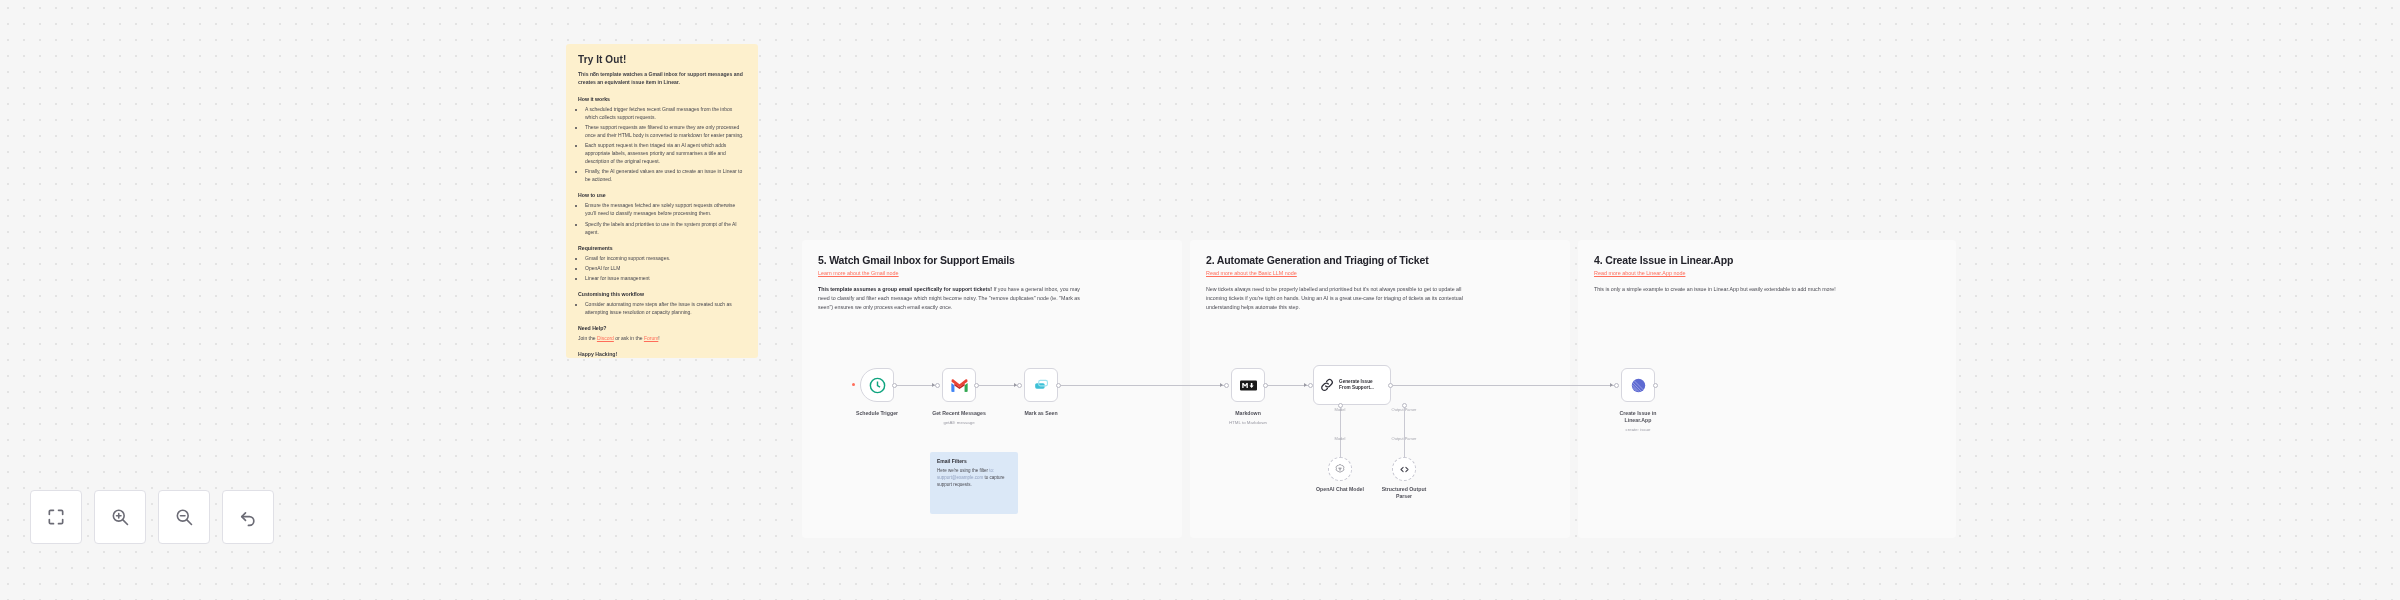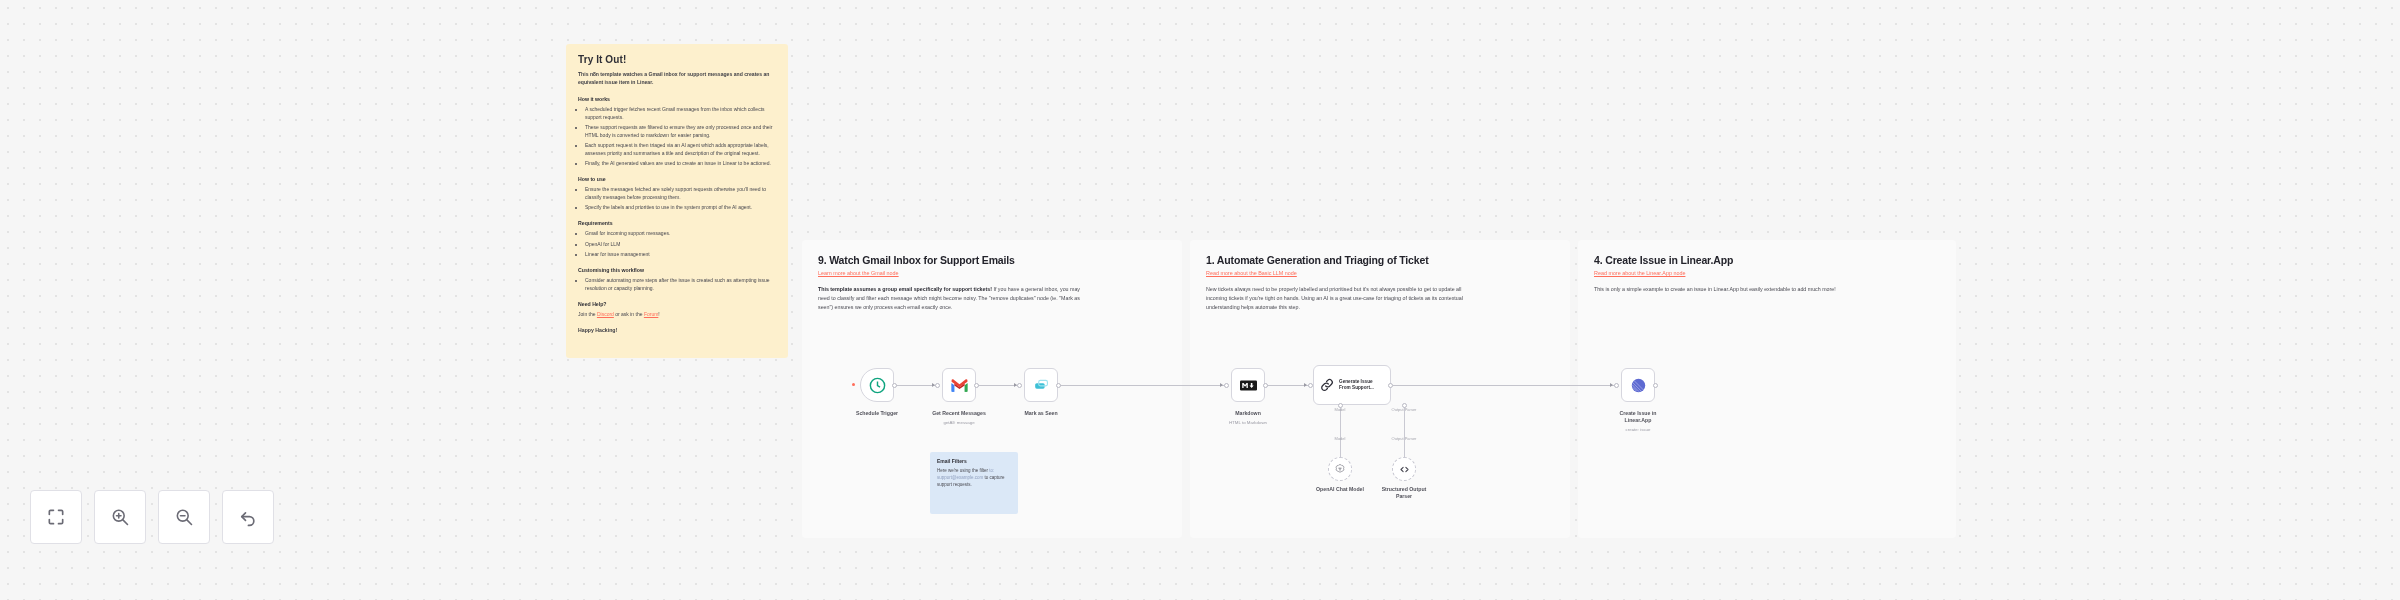--- a/index.html
+++ b/index.html
@@ -12,21 +12,21 @@
   
   .canvas{
     position:absolute;inset:0;
     background-color:#f6f6f6;
     background-image:radial-gradient(#e3e3e3 1px, transparent 1px);
     background-size:16px 16px;
   }
 
   
   .doc-note{
-    position:absolute;left:566px;top:44px;width:222px;height:314px;
+    position:absolute;left:566px;top:44px;width:192px;height:314px;
     background:#fdf0cd;border-radius:3px;
     padding:10px 12px 8px 12px;box-sizing:border-box;
     overflow:hidden;
     color:#3f3f46;
   }
   .doc-title{font-size:10px;font-weight:bold;color:#2f2f36;margin:0 0 5px 0;letter-spacing:.1px;}
   .doc-lead{font-size:5.1px;font-weight:bold;line-height:1.62;margin:0 0 9px 0;color:#3d3d44;}
   .doc-h{font-size:5.2px;font-weight:bold;margin:0 0 3px 0;color:#2f2f36;}
   .doc-ul{margin:0 0 9px 0;padding-left:7px;}
   .doc-ul li{font-size:5px;line-height:1.62;margin-bottom:2px;color:#46464e;}
@@ -139,27 +139,27 @@
     <li>Consider automating more steps after the issue is created such as attempting issue resolution or capacity planning.</li>
   </ul>
 
   <div class="doc-h">Need Help?</div>
   <p class="doc-p"><span>Join the </span><a class="lnk">Discord</a><span> or ask in the </span><a class="lnk">Forum</a><span>!</span></p>
 
   <p class="doc-foot">Happy Hacking!</p>
 </div>
 
 <div class="section" id="sec1">
-  <div class="sec-title">9. Watch Gmail Inbox for Support Emails</div>
+  <div class="sec-title">5. Watch Gmail Inbox for Support Emails</div>
   <a class="sec-link">Learn more about the Gmail node</a>
   <p class="sec-body"><b>This template assumes a group email specifically for support tickets!</b><span> If you have a general inbox, you may need to classify and filter each message which might become noisy. The "remove duplicates" node (ie. "Mark as seen") ensures we only process each email exactly once.</span></p>
 </div>
 
 <div class="section" id="sec2">
-  <div class="sec-title">1. Automate Generation and Triaging of Ticket</div>
+  <div class="sec-title">2. Automate Generation and Triaging of Ticket</div>
   <a class="sec-link">Read more about the Basic LLM node</a>
   <p class="sec-body">New tickets always need to be properly labelled and prioritised but it's not always possible to get to update all incoming tickets if you're tight on hands. Using an AI is a great use-case for triaging of tickets as its contextual understanding helps automate this step.</p>
 </div>
 
 <div class="section" id="sec3">
   <div class="sec-title">4. Create Issue in Linear.App</div>
   <a class="sec-link">Read more about the Linear.App node</a>
   <p class="sec-body">This is only a simple example to create an issue in Linear.App but easily extendable to add much more!</p>
 </div>
 

